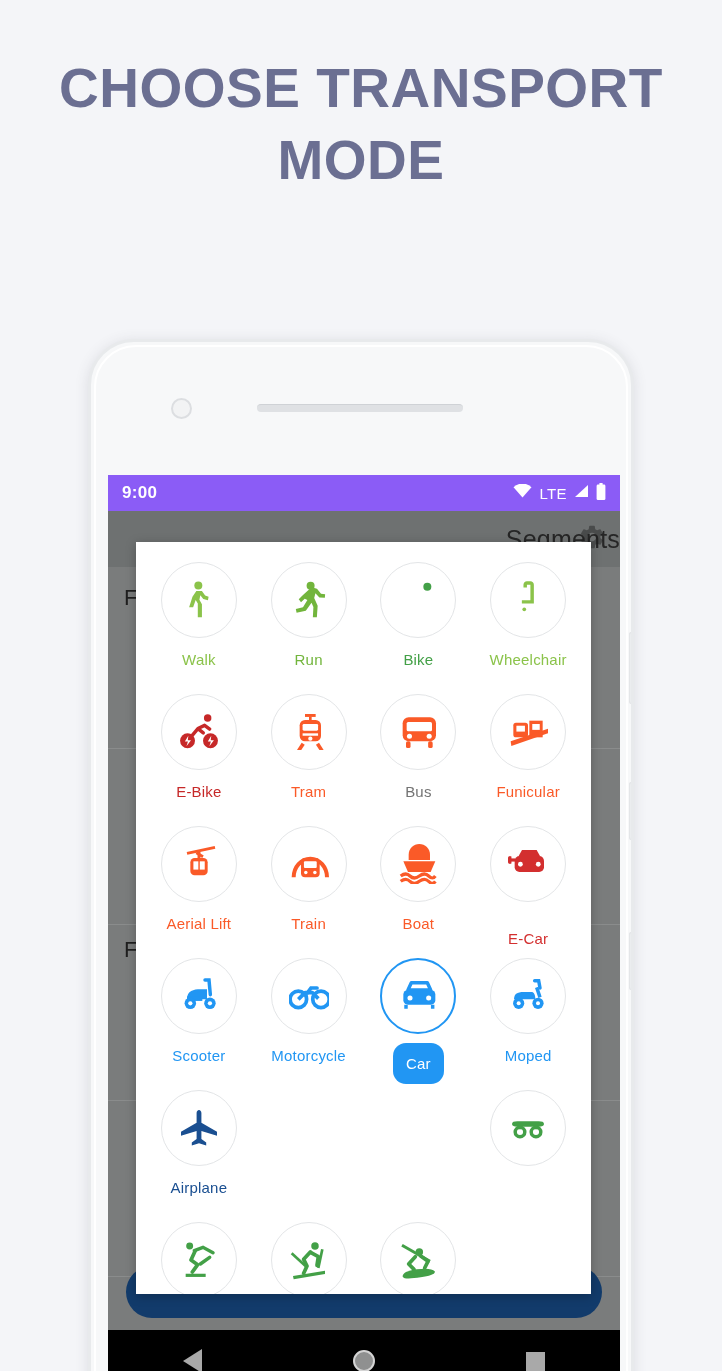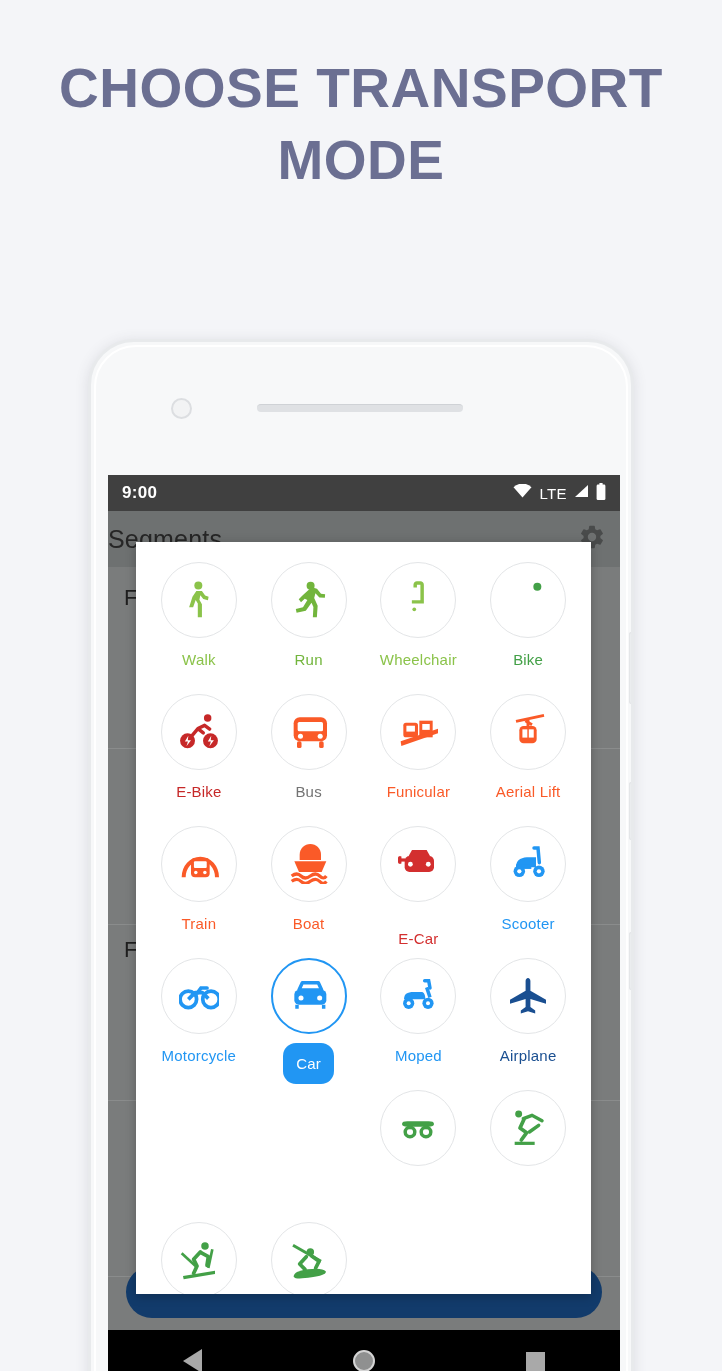--- a/index.html
+++ b/index.html
@@ -93,21 +93,21 @@
     width: 512px;
     height: 917px;
     background: #ffffff;
     overflow: hidden;
   }
 
   
   .status-bar {
     position: relative;
     height: 36px;
-    background: #404040;
+    background: #8b5cf6;
     display: flex;
     align-items: center;
     padding: 1px 14px;
     color: #ffffff;
     z-index: 5;
   }
   .status-time { font-size: 17px; font-weight: bold; letter-spacing: 0.3px; }
   .status-right {
     margin-left: auto;
     display: flex;
@@ -124,21 +124,21 @@
     width: 512px;
     height: 819px;
     background: #6e7171;
     overflow: hidden;
   }
   .app-toolbar {
     position: relative;
     height: 56px;
     display: flex;
     align-items: center;
-    justify-content: flex-start;
+    justify-content: flex-end;
     background: #6e7171;
   }
   .app-title {
     font-size: 25px;
     color: #262626;
     letter-spacing: 0.2px;
   }
   .gear-icon {
     position: absolute;
     right: 14px;
@@ -332,54 +332,69 @@
             <div class="mode-circle">
               <svg width="40" height="40" viewBox="0 0 30 30" fill="#72b53c" stroke="none" stroke-width="0" style="color: rgb(114, 181, 60);">
                 <circle cx="16.2" cy="4.3" r="3"></circle>
                 <path d="M10.5 11.3 7.3 14.5l1.7 2.2 2.8-2.6 2.0 0.9-3.3 5.4-5.4 1.3 0.6 2.8 6.9-1.5 4.3-6.0 1.4 3.3-0.4 7.6h3.0l0.6-8.6-2.6-5.8 0.9-3.6 3.0 3.2 4.1 0.3 0.2-2.8-3.1-0.3-3.0-3.8-4.1-1.0z"></path>
               </svg>
             </div>
             <div class="mode-label" style="color: rgb(114, 181, 60);">Run</div>
           </div>
           <div class="mode">
             <div class="mode-circle">
+              <svg width="40" height="40" viewBox="0 0 30 30" fill="#43a047" stroke="none" stroke-width="0" style="color: rgb(67, 160, 71);">
+                <circle cx="22.0" cy="5.0" r="3.0"></circle>
+                <circle cx="6.2" cy="22.0" r="6.0" fill="none" stroke-width="2.4"></circle>
+                <circle cx="24.2" cy="22.0" r="6.0" fill="none" stroke-width="2.4"></circle>
+                <path d="M9.0 19.0 14.5 12.5 18.5 15.8 14.8 19.5 M14.5 12.5 19.5 10.0 23.5 13.0" stroke-width="2.6" fill="none" stroke-linejoin="round" stroke-linecap="round"></path>
+                <path d="M18.0 15.5 24.0 21.0" stroke-width="2.6" fill="none" stroke-linecap="round"></path>
+              </svg>
+            </div>
+            <div class="mode-label" style="color: rgb(67, 160, 71);">Bike</div>
+          </div>
+          <div class="mode">
+            <div class="mode-circle">
               <svg width="40" height="40" viewBox="0 0 30 30" fill="#8bc34a" stroke="none" stroke-width="0" style="color: rgb(139, 195, 74);">
                 <circle cx="12.2" cy="22.0" r="6.4" fill="none" stroke-width="2.6"></circle>
                 <circle cx="12.2" cy="22.0" r="1.4"></circle>
                 <path d="M14.2 3.6h2.6v11.5h-6.4v2.6h9.0V3.6c0-1.5-1.2-2.6-2.6-2.6h-2.6c-1.5 0-2.6 1.2-2.6 2.6v2.0h2.6z"></path>
                 <path d="M19.4 17.7l2.7 5.0" stroke-width="2.6" fill="none" stroke-linecap="round"></path>
                 <circle cx="23.4" cy="25.0" r="3.2" fill="none" stroke-width="2.4"></circle>
               </svg>
             </div>
             <div class="mode-label" style="color: rgb(139, 195, 74);">Wheelchair</div>
-          </div>
-          <div class="mode">
-            <div class="mode-circle">
-              <svg width="40" height="40" viewBox="0 0 30 30" fill="#43a047" stroke="none" stroke-width="0" style="color: rgb(67, 160, 71);">
-                <circle cx="22.0" cy="5.0" r="3.0"></circle>
-                <circle cx="6.2" cy="22.0" r="6.0" fill="none" stroke-width="2.4"></circle>
-                <circle cx="24.2" cy="22.0" r="6.0" fill="none" stroke-width="2.4"></circle>
-                <path d="M9.0 19.0 14.5 12.5 18.5 15.8 14.8 19.5 M14.5 12.5 19.5 10.0 23.5 13.0" stroke-width="2.6" fill="none" stroke-linejoin="round" stroke-linecap="round"></path>
-                <path d="M18.0 15.5 24.0 21.0" stroke-width="2.6" fill="none" stroke-linecap="round"></path>
-              </svg>
-            </div>
-            <div class="mode-label" style="color: rgb(67, 160, 71);">Bike</div>
           </div>
           <div class="mode">
             <div class="mode-circle">
               <svg width="40" height="40" viewBox="0 0 30 30" fill="#c62828" stroke="none" stroke-width="0" style="color: rgb(198, 40, 40);">
                 <circle cx="21.5" cy="4.5" r="2.8"></circle>
                 <circle cx="6.4" cy="21.6" r="5.6"></circle>
                 <circle cx="23.6" cy="21.6" r="5.6"></circle>
                 <path d="M9.0 18.6 14.2 12.4 18.2 15.6 M14.2 12.4 19.2 10.0 23.0 12.8" stroke="#c62828" stroke-width="2.6" fill="none" stroke-linejoin="round" stroke-linecap="round"></path>
                 <path d="M7.0 17.8 4.4 22.2h2.3l-1.1 3.4 3.4-4.5H6.6z" fill="#fff"></path>
                 <path d="M24.2 17.8 21.6 22.2h2.3l-1.1 3.4 3.4-4.5h-2.4z" fill="#fff"></path>
               </svg>
             </div>
             <div class="mode-label" style="color: rgb(198, 40, 40);">E-Bike</div>
+          </div>
+          <div class="mode">
+            <div class="mode-circle">
+              <svg width="40" height="40" viewBox="0 0 30 30" fill="#fa5a28" stroke="none" stroke-width="0" style="color: rgb(250, 90, 40);">
+                <path d="M12.0 1.5h8.0v2.2h-8.0z"></path>
+                <path d="M15.0 3.5h2.0v3.0h-2.0z"></path>
+                <rect x="8.0" y="6.0" width="16" height="16" rx="4"></rect>
+                <rect x="10.2" y="9.0" width="11.6" height="5.0" rx="1.0" fill="#fff"></rect>
+                <rect x="10.2" y="16.0" width="11.6" height="1.8" fill="#fff"></rect>
+                <circle cx="16.0" cy="20.0" r="1.6" fill="#fff"></circle>
+                <path d="M9.5 23.0 6.0 28.5h3.2l2.6-4.0z"></path>
+                <path d="M22.5 23.0 26.0 28.5h-3.2l-2.6-4.0z"></path>
+              </svg>
+            </div>
+            <div class="mode-label" style="color: rgb(250, 90, 40);">Tram</div>
           </div>
           <div class="mode">
             <div class="mode-circle">
               <svg width="40" height="40" viewBox="0 0 30 30" fill="#fa5a28" stroke="none" stroke-width="0" style="color: rgb(250, 90, 40);">
                 <rect x="3.5" y="4.0" width="25" height="18" rx="4.5"></rect>
                 <rect x="6.5" y="7.5" width="19" height="7.0" rx="1.2" fill="#fff"></rect>
                 <circle cx="8.6" cy="18.2" r="1.9" fill="#fff"></circle>
                 <circle cx="23.4" cy="18.2" r="1.9" fill="#fff"></circle>
                 <rect x="6.0" y="22.0" width="3.4" height="5.0" rx="1.2"></rect>
                 <rect x="22.6" y="22.0" width="3.4" height="5.0" rx="1.2"></rect>

